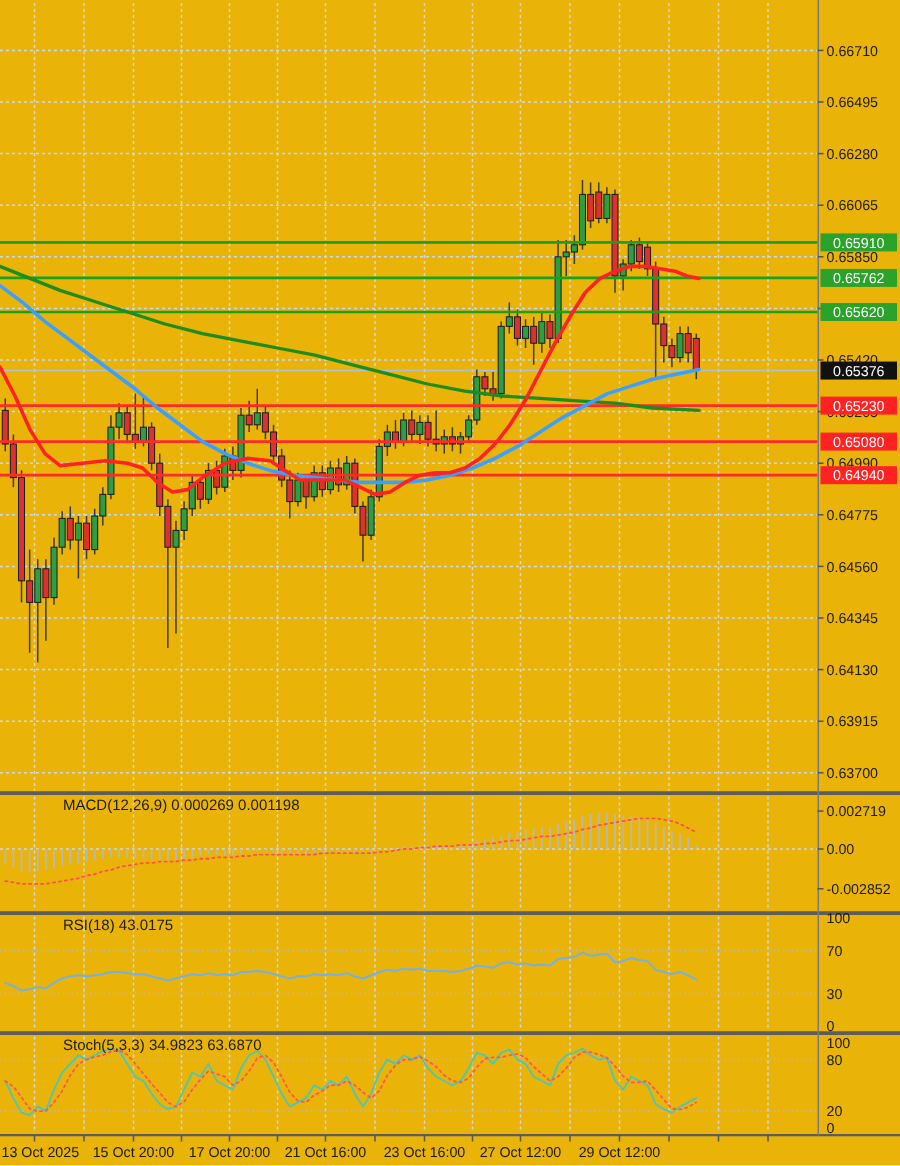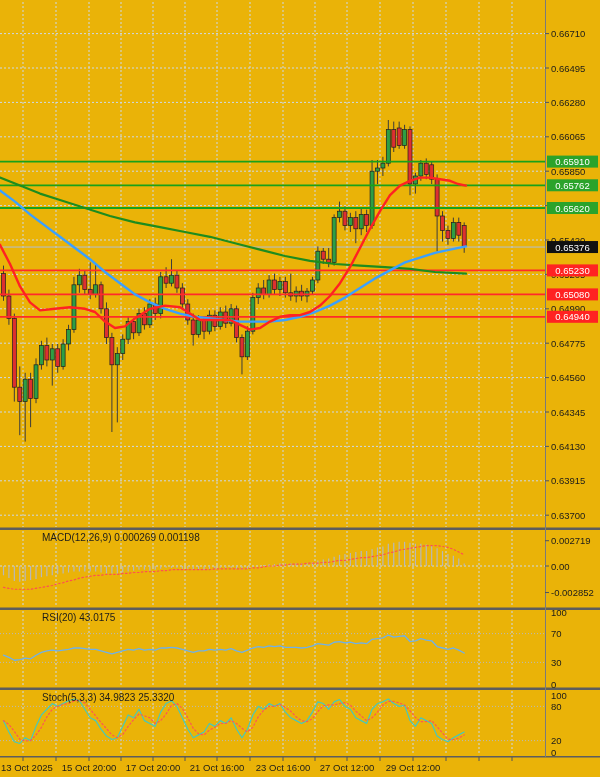--- a/index.html
+++ b/index.html
@@ -503,15 +503,15 @@
         <text y="771" x="1" text-anchor="start">13 Oct 2025</text>
         <text y="771" x="89" text-anchor="middle">15 Oct 20:00</text>
         <text y="771" x="153" text-anchor="middle">17 Oct 20:00</text>
         <text y="771" x="217" text-anchor="middle">21 Oct 16:00</text>
         <text y="771" x="283" text-anchor="middle">23 Oct 16:00</text>
         <text y="771" x="347" text-anchor="middle">27 Oct 12:00</text>
         <text y="771" x="413" text-anchor="middle">29 Oct 12:00</text>
       </g>
     </svg>
   <div class="ind-title" id="t-macd">MACD(12,26,9) 0.000269 0.001198</div>
-  <div class="ind-title" id="t-rsi">RSI(20) 43.0175</div>
-  <div class="ind-title" id="t-stoch">Stoch(5,3,3) 34.9823 25.3320</div>
+  <div class="ind-title" id="t-rsi">RSI(18) 43.0175</div>
+  <div class="ind-title" id="t-stoch">Stoch(5,3,3) 34.9823 63.6870</div>
 </div>
 
 </body></html>

